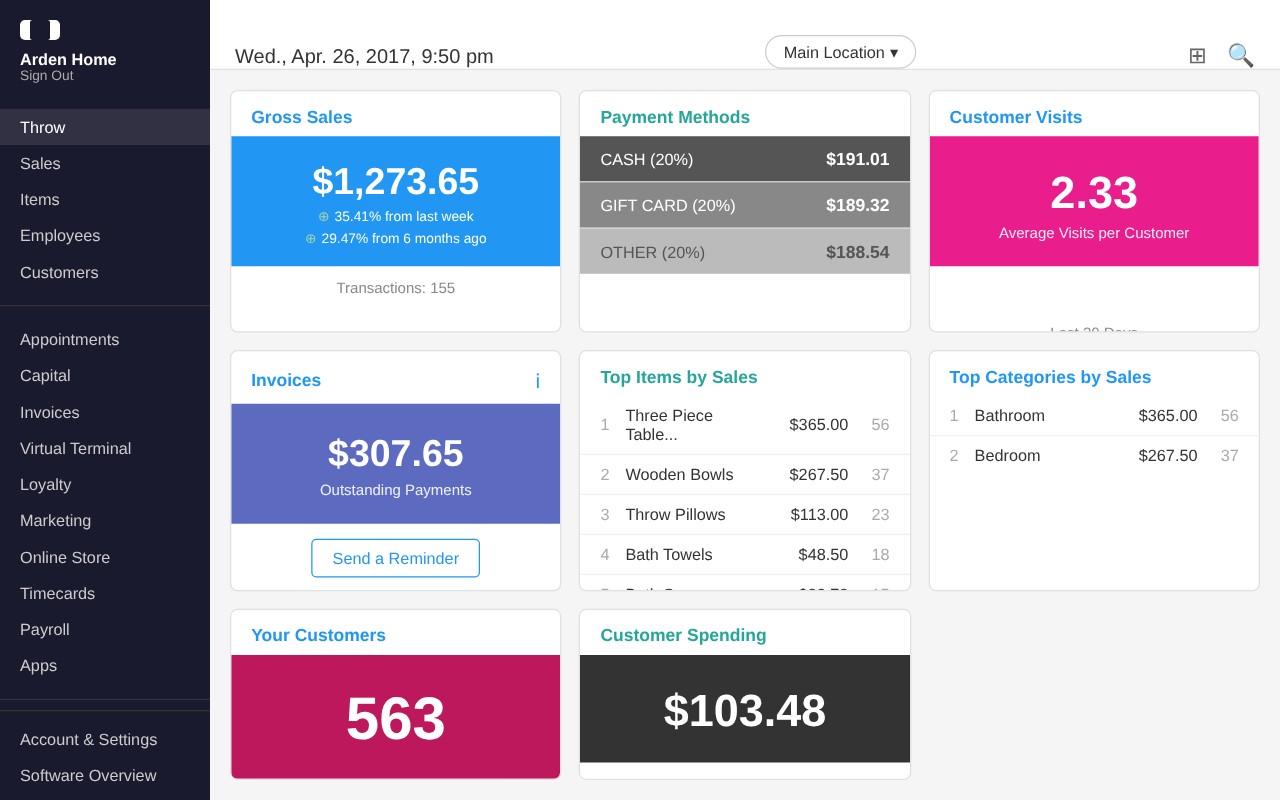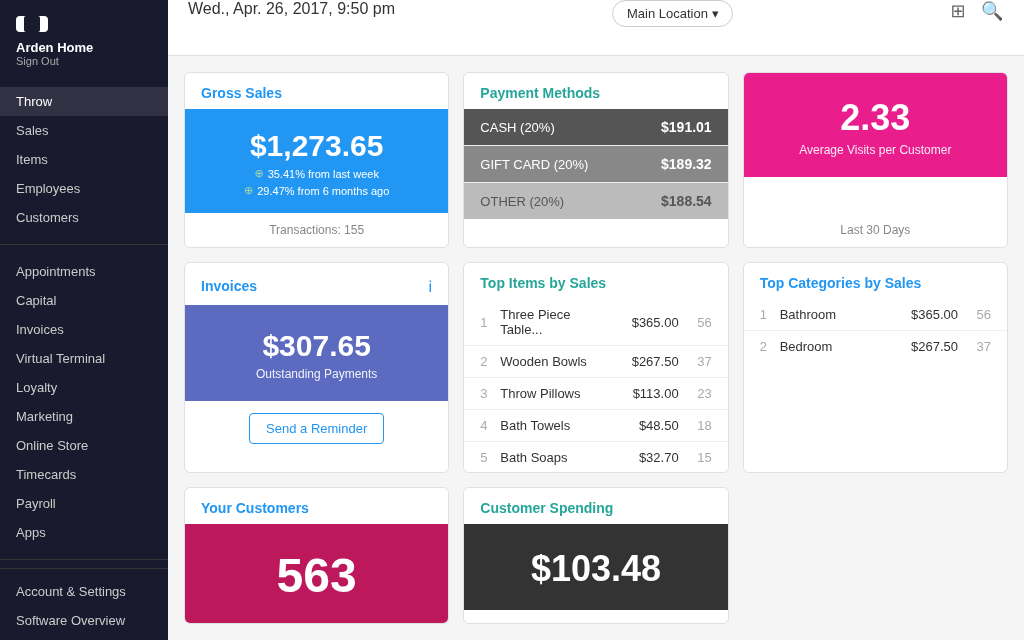--- a/index.html
+++ b/index.html
@@ -46,21 +46,21 @@
 
     
     #main { flex: 1; display: flex; flex-direction: column; overflow: hidden; }
 
     
     #header {
       background: #fff;
       border-bottom: 1px solid #e0e0e0;
       padding: 0 20px;
       height: 56px;
-      display: flex; align-items: flex-start; justify-content: space-between;
+      display: flex; align-items: flex-end; justify-content: space-between;
       flex-shrink: 0;
     }
     .header-date { font-size: 16px; font-weight: 500; color: #333; }
     .header-center { display: flex; align-items: center; gap: 12px; }
     .location-btn {
       border: 1px solid #ccc;
       border-radius: 20px;
       padding: 5px 14px;
       font-size: 13px;
       color: #333;
@@ -299,20 +299,21 @@
         <span class="label-pm">GIFT CARD (20%)</span>
         <span class="value-pm">$189.32</span>
       </div>
       <div class="payment-row other-row">
         <span class="label-pm">OTHER (20%)</span>
         <span class="value-pm">$188.54</span>
       </div>
     </div>
 
     <div class="card">
+      <div class="card-header blue">Customer Visits</div>
       <div class="visits-highlight">
         <div class="amount">2.33</div>
         <div class="label">Average Visits per Customer</div>
       </div>
       <div class="visits-footer">Last 30 Days</div>
     </div>
 
     <div class="card">
       <div class="invoices-card-header">
         <span class="invoices-header-title">Invoices</span>

